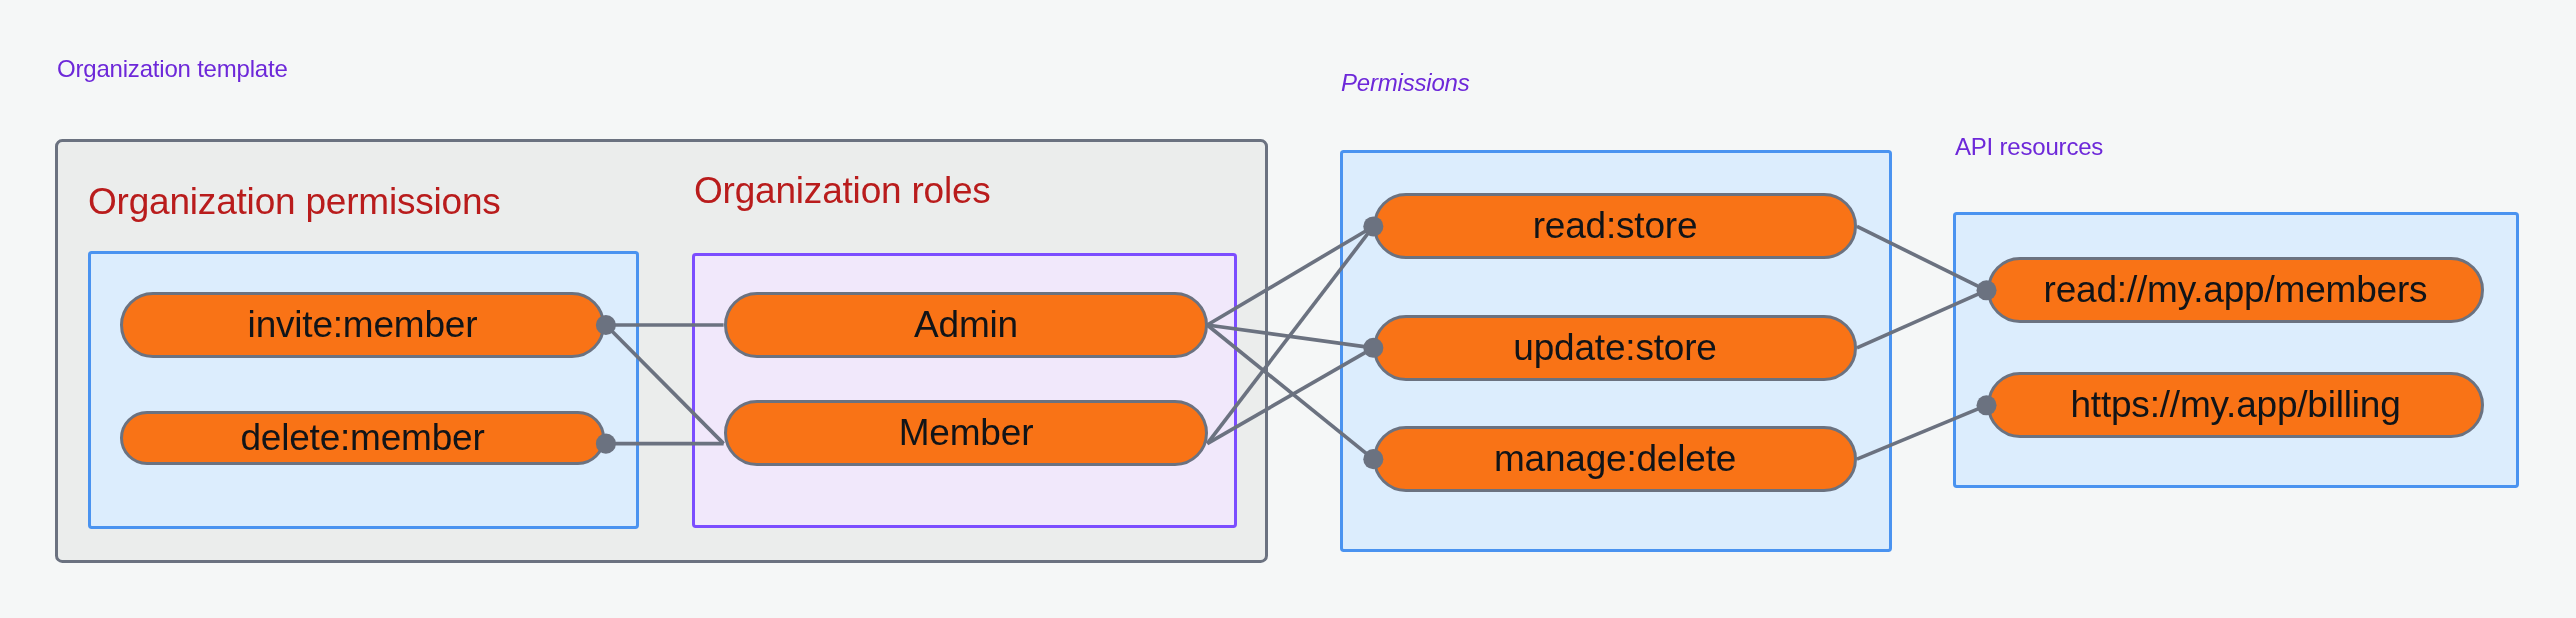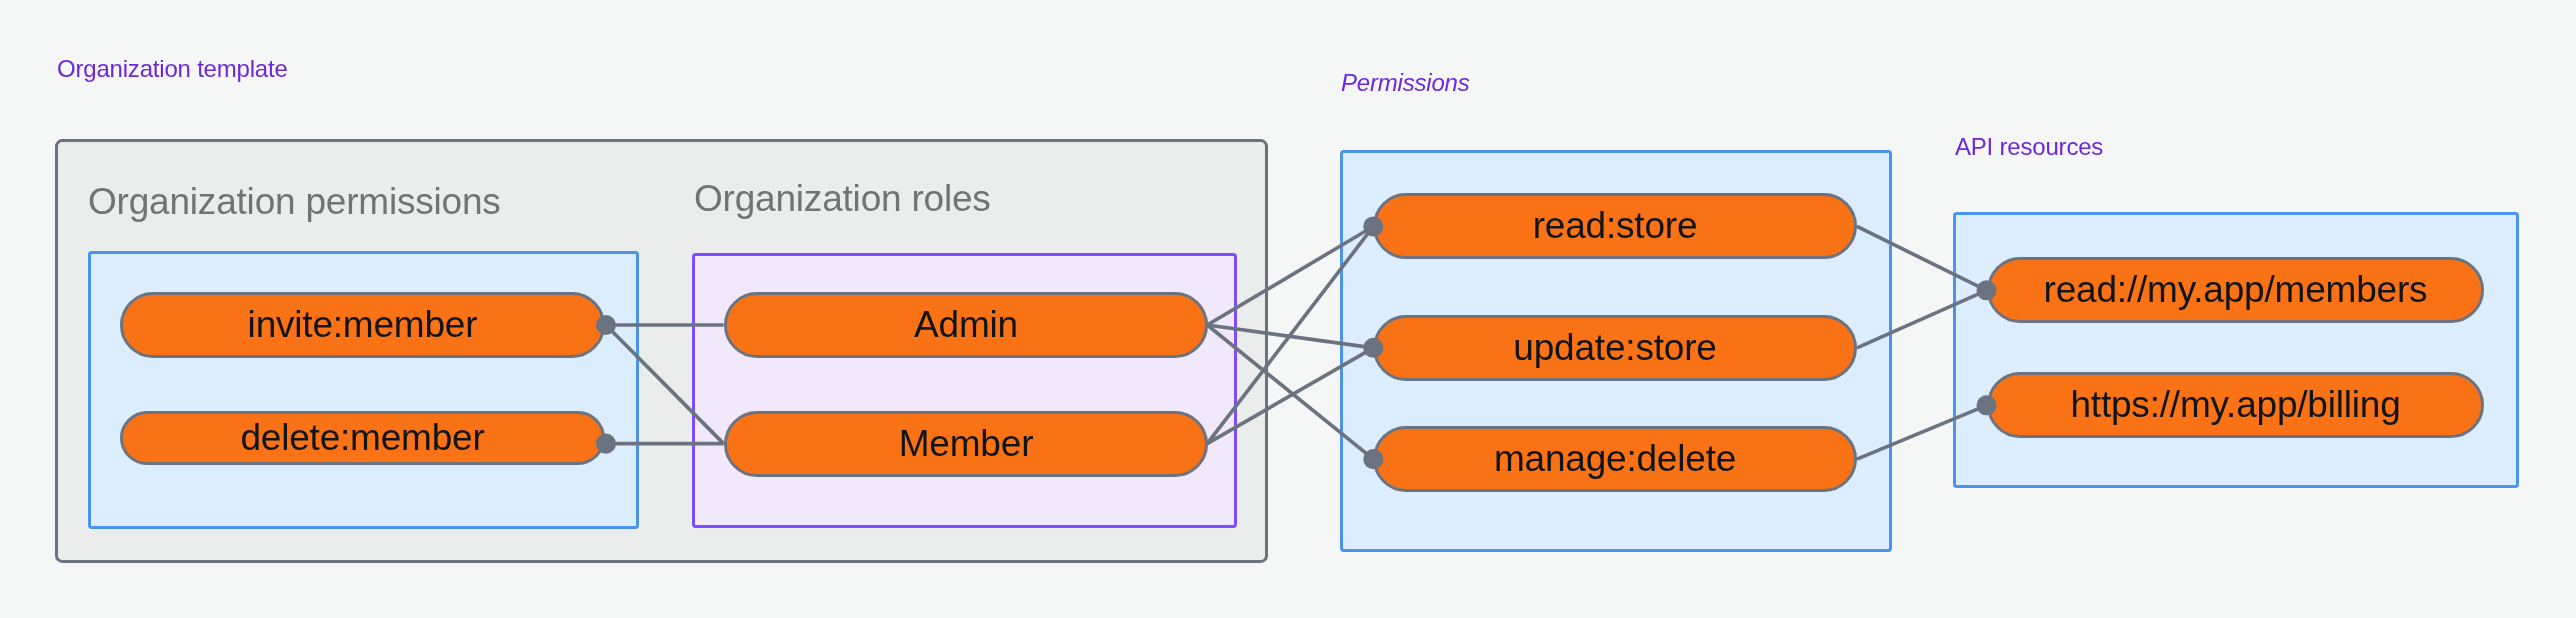--- a/index.html
+++ b/index.html
@@ -18,21 +18,21 @@
     font-size:24px;
     line-height:1;
     color:#6d28d9;
     white-space:nowrap;
     letter-spacing:-0.2px;
   }
   .sub-title{
     position:absolute;
     font-size:37px;
     line-height:1;
-    color:#737373;
+    color:#b91c1c;
     white-space:nowrap;
     letter-spacing:-0.2px;
   }
 
   
   .box{position:absolute;box-sizing:border-box;}
   .box-outer{
     background:#ebedec;
     border:3.7px solid #6b7280;
     border-radius:7.3px;
@@ -78,42 +78,42 @@
 <div id="stage">
 
   <div class="box box-outer" style="left:55px;top:139px;width:1213px;height:424px;"></div>
   <div class="box box-blue" style="left:88px;top:251px;width:551px;height:278px;"></div>
   <div class="box box-purple" style="left:692px;top:253px;width:545px;height:275px;"></div>
   <div class="box box-blue" style="left:1340px;top:150px;width:552px;height:402px;"></div>
   <div class="box box-blue" style="left:1953px;top:212px;width:566px;height:276px;"></div>
 
   <div class="group-title" style="left:57px;top:57px;">Organization template</div>
   <div class="sub-title" style="left:88px;top:183px;">Organization permissions</div>
-  <div class="sub-title" style="left:694px;top:180px;text-align:right;">Organization roles</div>
+  <div class="sub-title" style="left:694px;top:172px;text-align:right;">Organization roles</div>
   <div class="group-title" style="left:1341px;top:71px;font-style:italic;">Permissions</div>
   <div class="group-title" style="left:1955px;top:135px;text-align:right;">API resources</div>
 
   <svg id="links" viewBox="0 0 2823 678" xmlns="http://www.w3.org/2000/svg">
       <line x1="664" y1="356" x2="793" y2="356" stroke="#6b7280" stroke-width="4"></line>
       <line x1="664" y1="356" x2="793" y2="486" stroke="#6b7280" stroke-width="4"></line>
       <line x1="664" y1="486" x2="793" y2="486" stroke="#6b7280" stroke-width="4"></line>
       <line x1="1323" y1="356" x2="1505" y2="248" stroke="#6b7280" stroke-width="4"></line>
       <line x1="1323" y1="356" x2="1505" y2="381" stroke="#6b7280" stroke-width="4"></line>
       <line x1="1323" y1="356" x2="1505" y2="503" stroke="#6b7280" stroke-width="4"></line>
       <line x1="1323" y1="486" x2="1505" y2="248" stroke="#6b7280" stroke-width="4"></line>
       <line x1="1323" y1="486" x2="1505" y2="381" stroke="#6b7280" stroke-width="4"></line>
       <line x1="2035" y1="248" x2="2177" y2="318" stroke="#6b7280" stroke-width="4"></line>
       <line x1="2035" y1="381" x2="2177" y2="318" stroke="#6b7280" stroke-width="4"></line>
       <line x1="2035" y1="503" x2="2177" y2="444" stroke="#6b7280" stroke-width="4"></line>
     </svg>
 
   <div class="node" style="left:120px;top:292px;width:485px;height:66px;">invite:member</div>
   <div class="node" style="left:120px;top:411px;width:485px;height:54px;">delete:member</div>
   <div class="node" style="left:724px;top:292px;width:484px;height:66px;">Admin</div>
-  <div class="node" style="left:724px;top:411px;width:484px;height:66px;">Member</div>
+  <div class="node" style="left:724px;top:400px;width:484px;height:66px;">Member</div>
   <div class="node" style="left:1373px;top:193px;width:484px;height:66px;">read:store</div>
   <div class="node" style="left:1373px;top:315px;width:484px;height:66px;">update:store</div>
   <div class="node" style="left:1373px;top:426px;width:484px;height:66px;">manage:delete</div>
   <div class="node" style="left:1987px;top:257px;width:497px;height:66px;">read://my.app/members</div>
   <div class="node" style="left:1987px;top:372px;width:497px;height:66px;">https://my.app/billing</div>
 
   <svg id="dots" viewBox="0 0 2823 678" xmlns="http://www.w3.org/2000/svg" style="position:absolute;left:0;top:0;width:2576px;height:619px;pointer-events:none;">
       <circle cx="664" cy="356" r="11" fill="#6b7280"></circle>
       <circle cx="664" cy="486" r="11" fill="#6b7280"></circle>
       <circle cx="1505" cy="248" r="11" fill="#6b7280"></circle>

